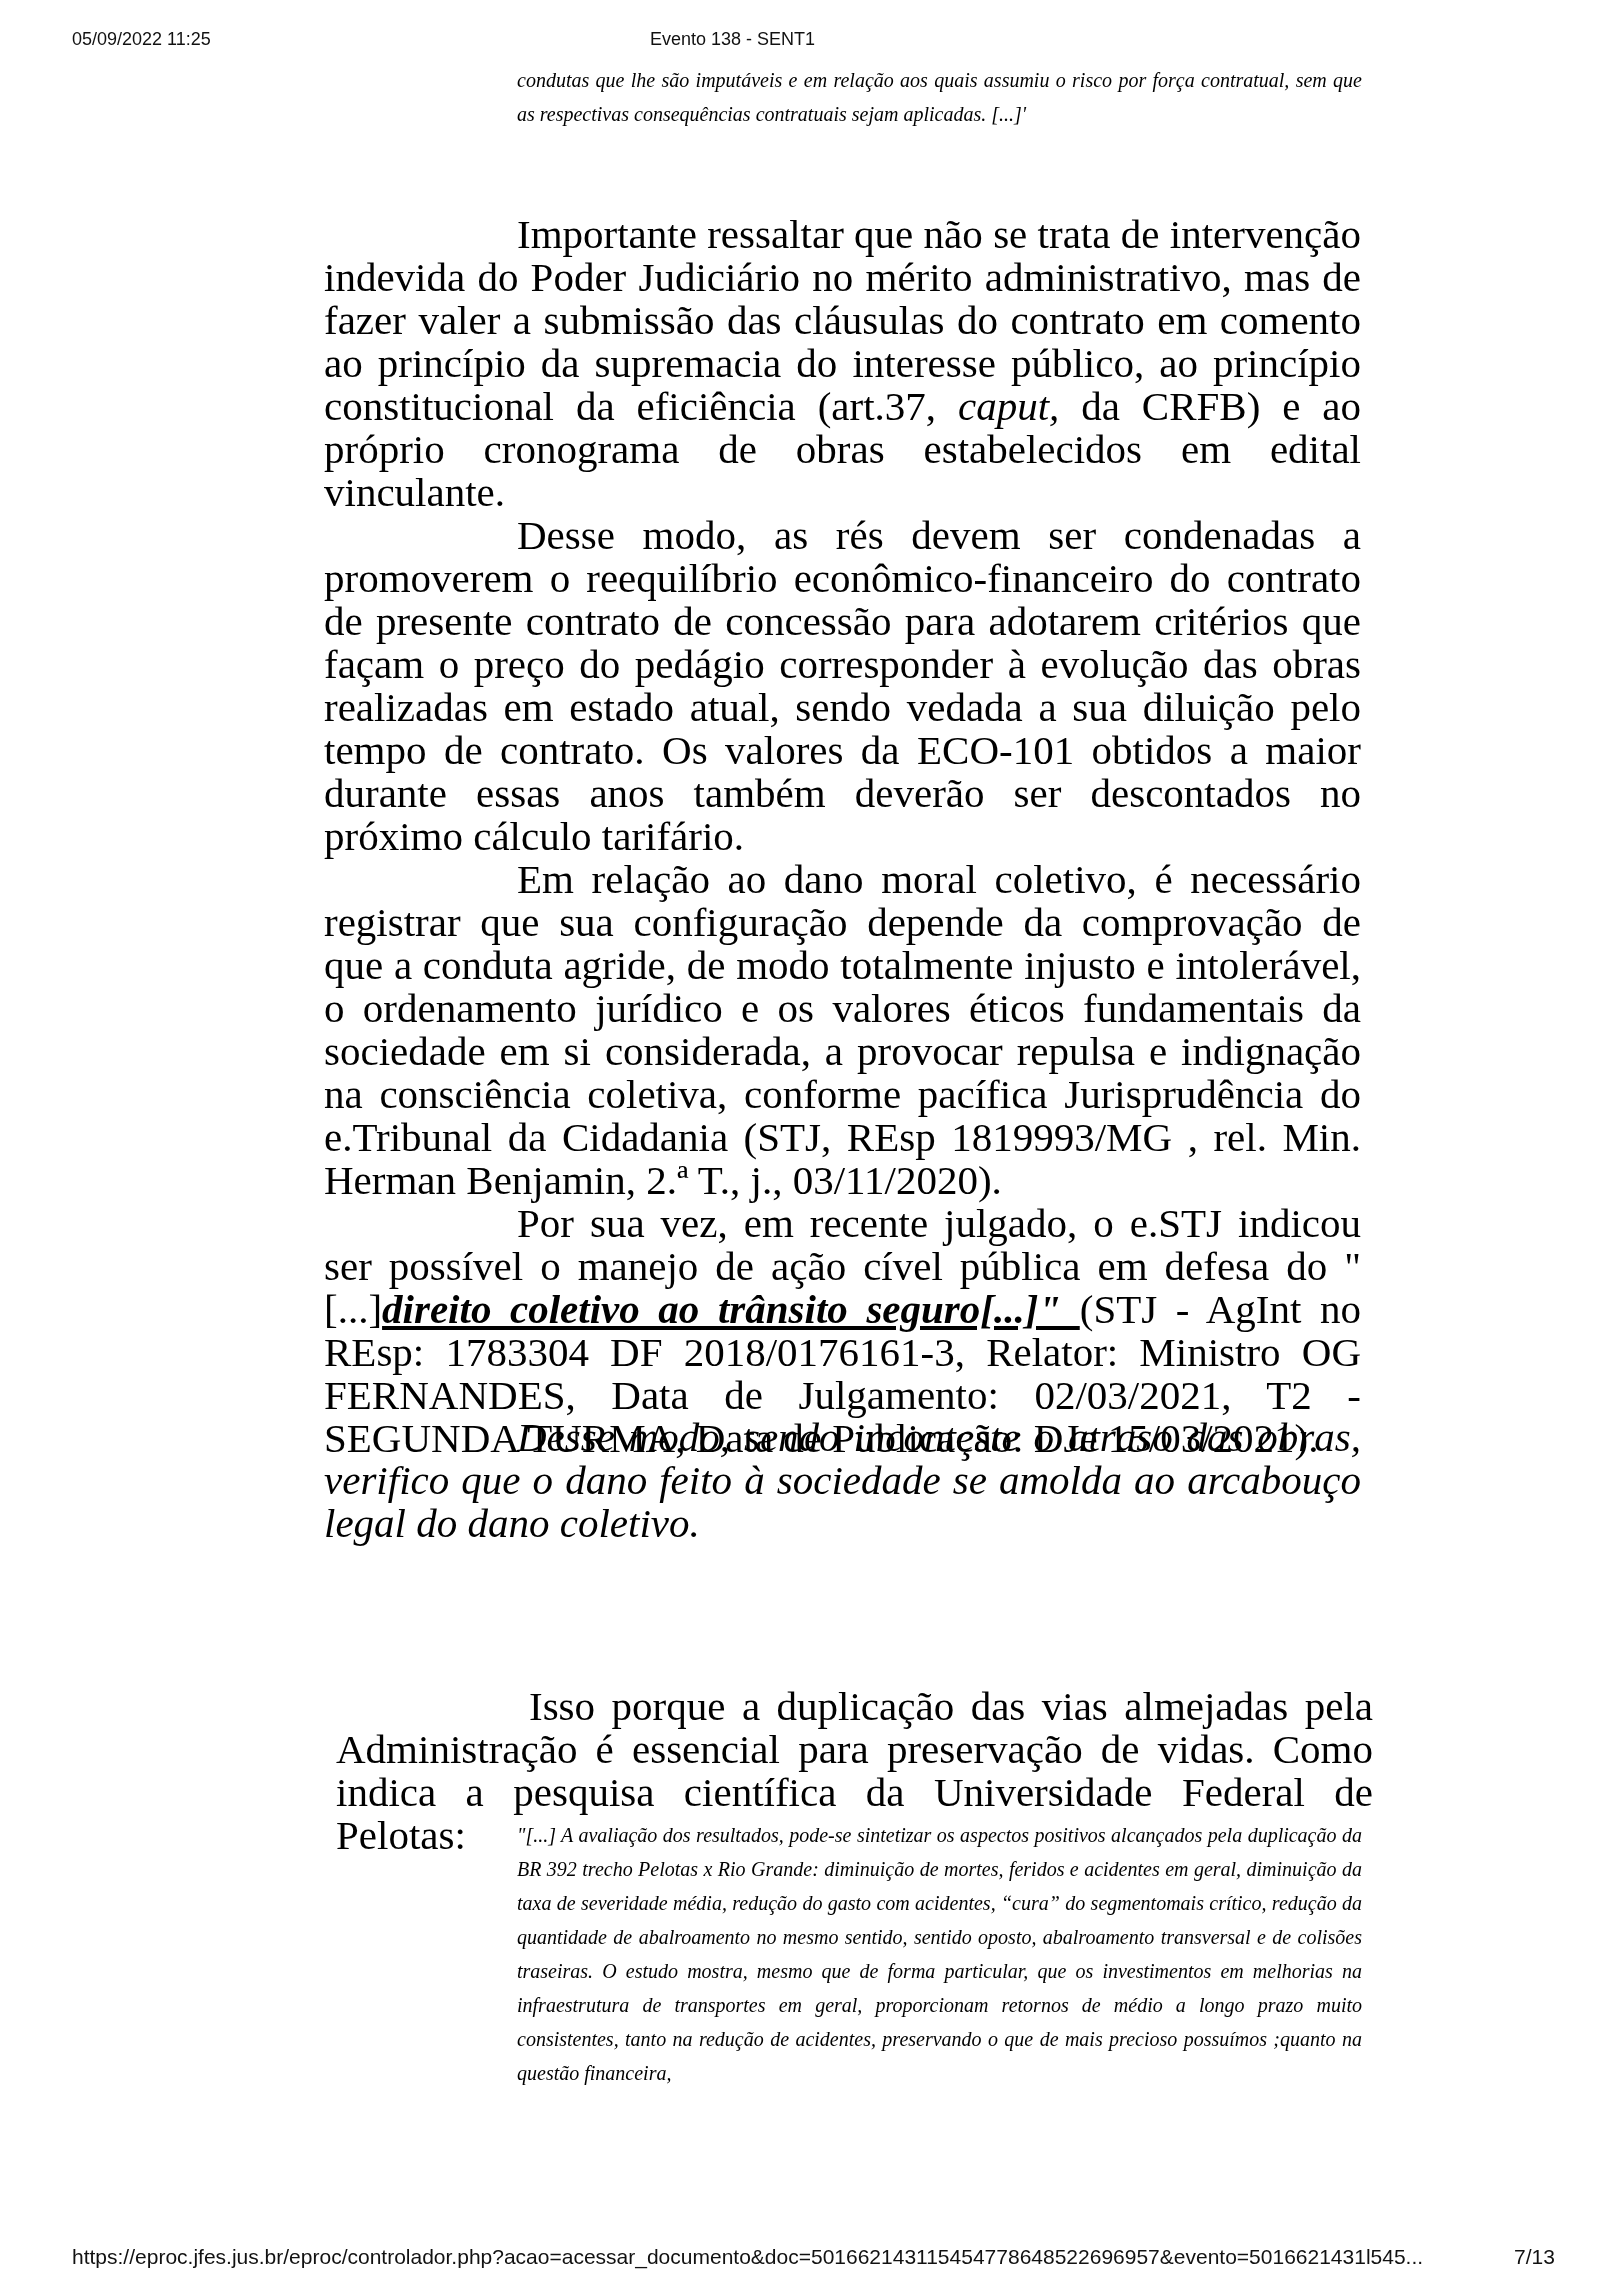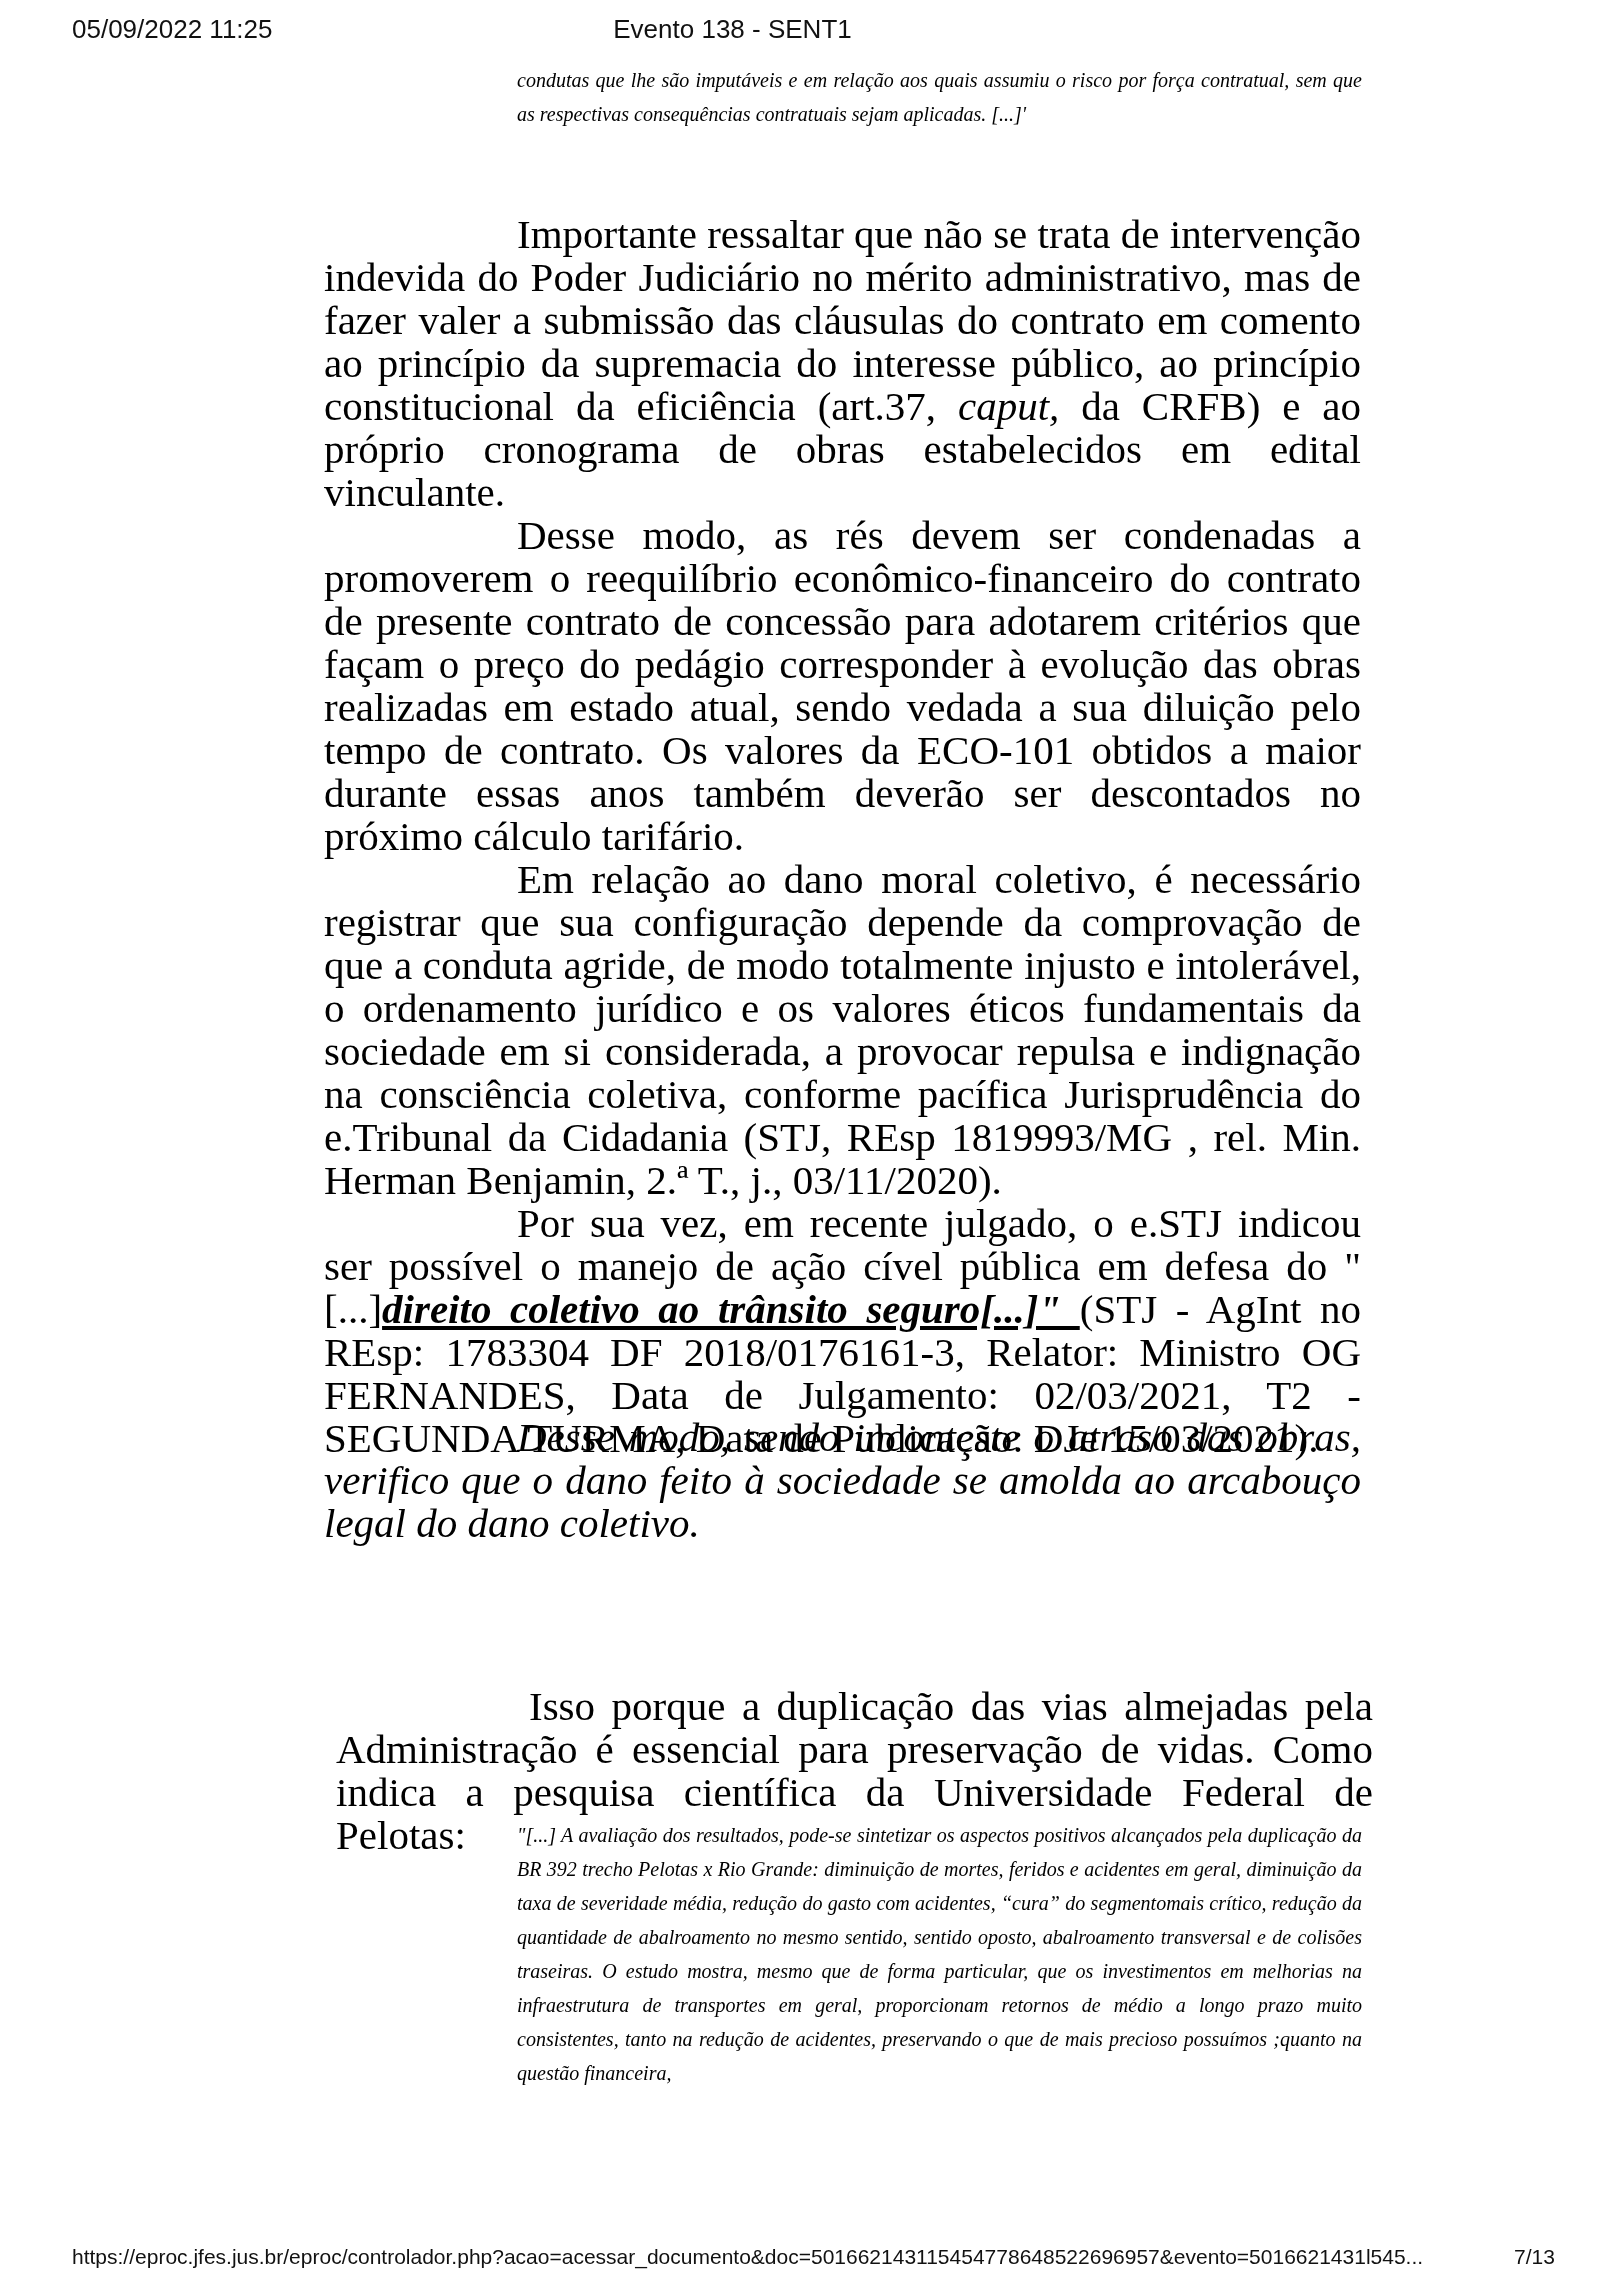--- a/index.html
+++ b/index.html
@@ -9,23 +9,23 @@
   }
   body {
     width: 1620px;
     height: 2293px;
     position: relative;
     overflow: hidden;
     color: #000000;
   }
   .hdr {
     position: absolute;
-    top: 18px;
+    top: 28px;
     font-family: "Liberation Sans", sans-serif;
-    font-size: 26px;
+    font-size: 18px;
     line-height: 23px;
     color: #111;
   }
   #hdr-date { left: 72px; }
   #hdr-title { left: 0; width: 1465px; text-align: center; }
 
   .page {
     position: absolute;
     left: 324px;
     top: 0;

